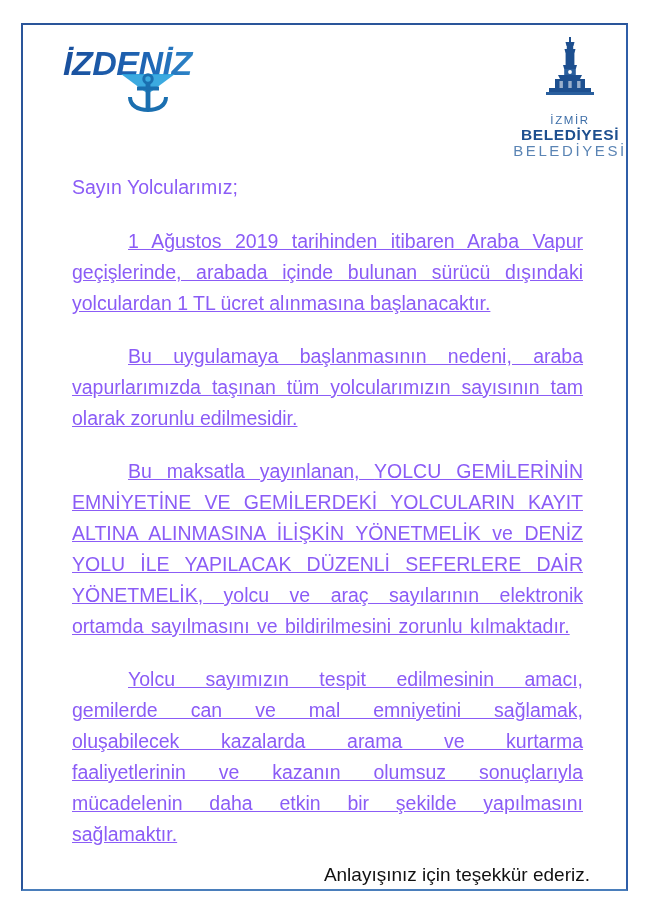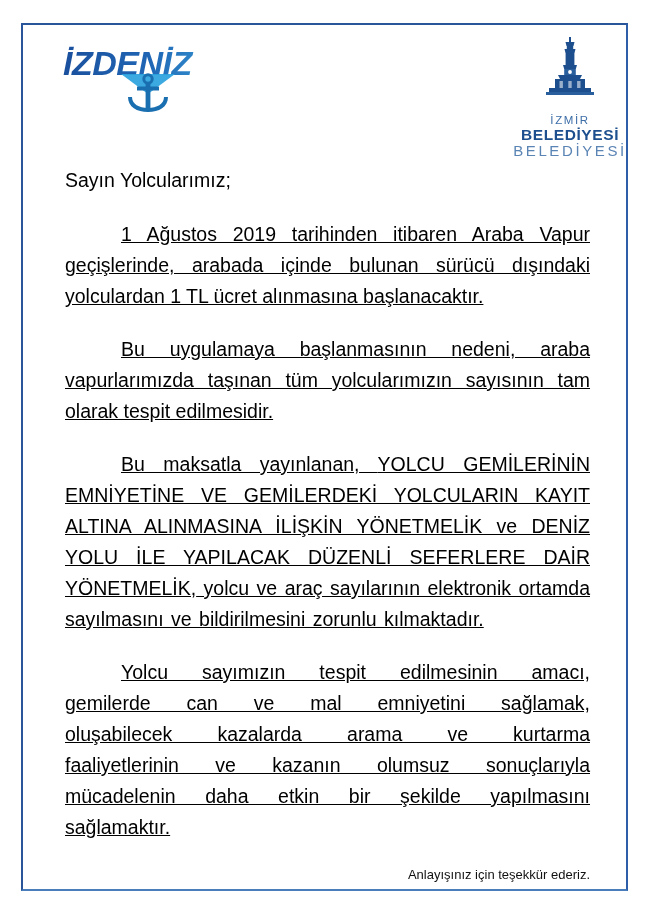--- a/index.html
+++ b/index.html
@@ -115,22 +115,22 @@
   
   .doc-body {
     position: absolute;
     left: 42px;
     top: 140px;
     width: 525px;
   }
   .para {
     font-size: 19.5px;
     line-height: 31px;
-    color: #000000;
-    margin: 0;
+    color: #8b5cf6;
+    margin: 7px;
   }
   .greeting {
     margin-bottom: 23px;
   }
   .p-justify {
     text-align: justify;
     text-align-last: left;
     text-indent: 56px;
     margin-bottom: 22px;
     text-decoration: underline;
@@ -146,21 +146,21 @@
   }
   .p-maksat {
     word-spacing: 2px;
   }
   .closing {
     position: absolute;
     left: 42px;
     top: 836px;
     width: 525px;
     text-align: right;
-    font-size: 13px;
+    font-size: 19px;
     line-height: 28px;
     color: #111111;
   }
 </style>
 </head>
 <body>
 
 <div class="page">
   <div class="frame">
 
@@ -207,21 +207,21 @@
         </div>
       </div>
     </div>
 
     <div class="doc-body">
 
       <p class="para greeting">Sayın Yolcularımız;</p>
 
       <p class="para p-justify p-wide">1 Ağustos 2019 tarihinden itibaren Araba Vapur geçişlerinde, arabada içinde bulunan sürücü dışındaki yolculardan 1 TL ücret alınmasına başlanacaktır.</p>
 
-      <p class="para p-justify p-wide">Bu uygulamaya başlanmasının nedeni, araba vapurlarımızda taşınan tüm yolcularımızın sayısının tam olarak tespit edilmesidir.</p>
+      <p class="para p-justify p-wide">Bu uygulamaya başlanmasının nedeni, araba vapurlarımızda taşınan tüm yolcularımızın sayısının tam olarak zorunlu edilmesidir.</p>
 
       <p class="para p-justify p-maksat"><span>Bu maksatla yayınlanan, </span><span class="caps-run">YOLCU GEMİLERİNİN EMNİYETİNE VE GEMİLERDEKİ YOLCULARIN KAYIT ALTINA ALINMASINA İLİŞKİN YÖNETMELİK ve DENİZ YOLU İLE YAPILACAK DÜZENLİ SEFERLERE DAİR YÖNETMELİK,</span><span> yolcu ve araç sayılarının elektronik ortamda sayılmasını ve bildirilmesini zorunlu kılmaktadır.</span></p>
 
       <p class="para p-justify p-amac">Yolcu sayımızın tespit edilmesinin amacı, gemilerde can ve mal emniyetini sağlamak, oluşabilecek kazalarda arama ve kurtarma faaliyetlerinin ve kazanın olumsuz sonuçlarıyla mücadelenin daha etkin bir şekilde yapılmasını sağlamaktır.</p>
     </div>
 
     <div class="closing">Anlayışınız için teşekkür ederiz.</div>
 
   </div>
 </div>

